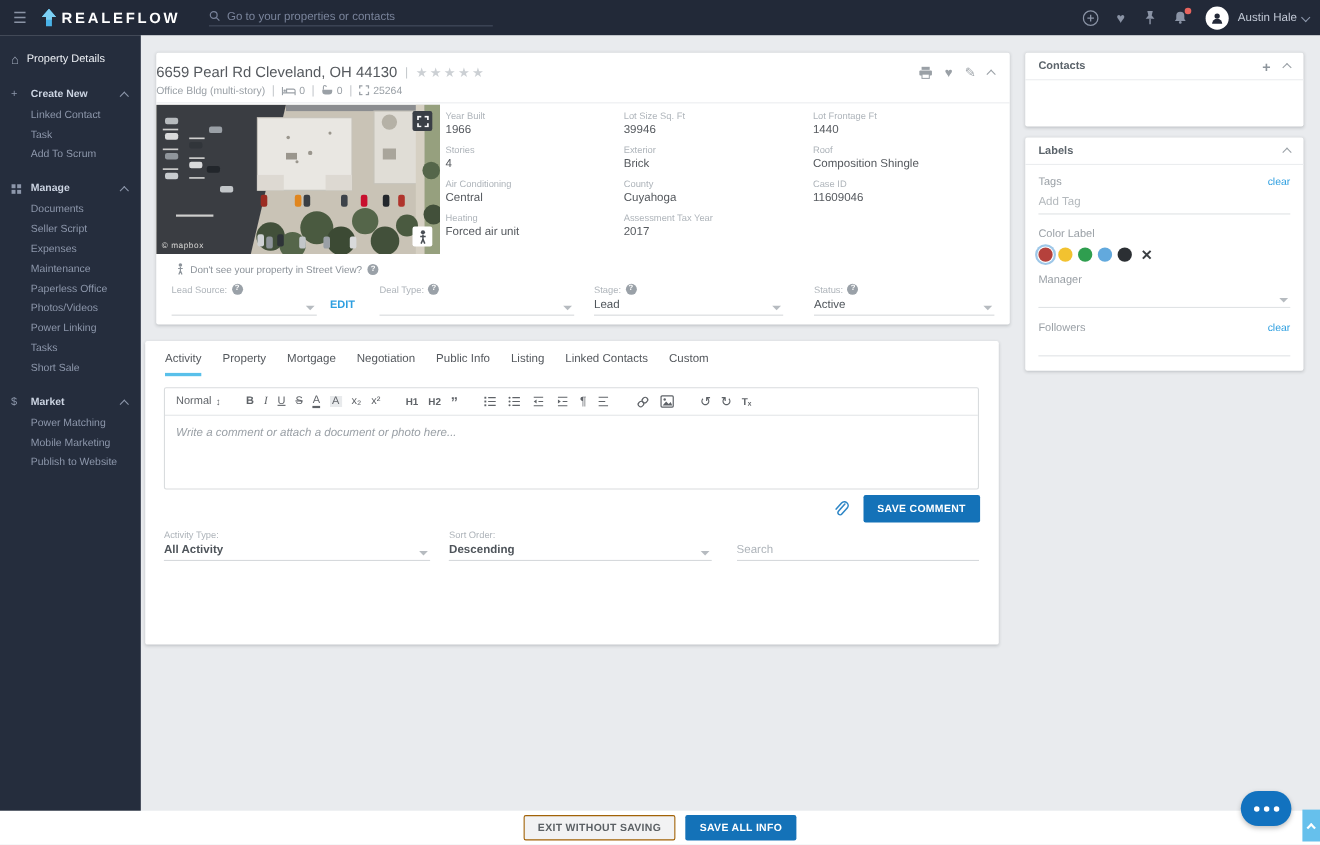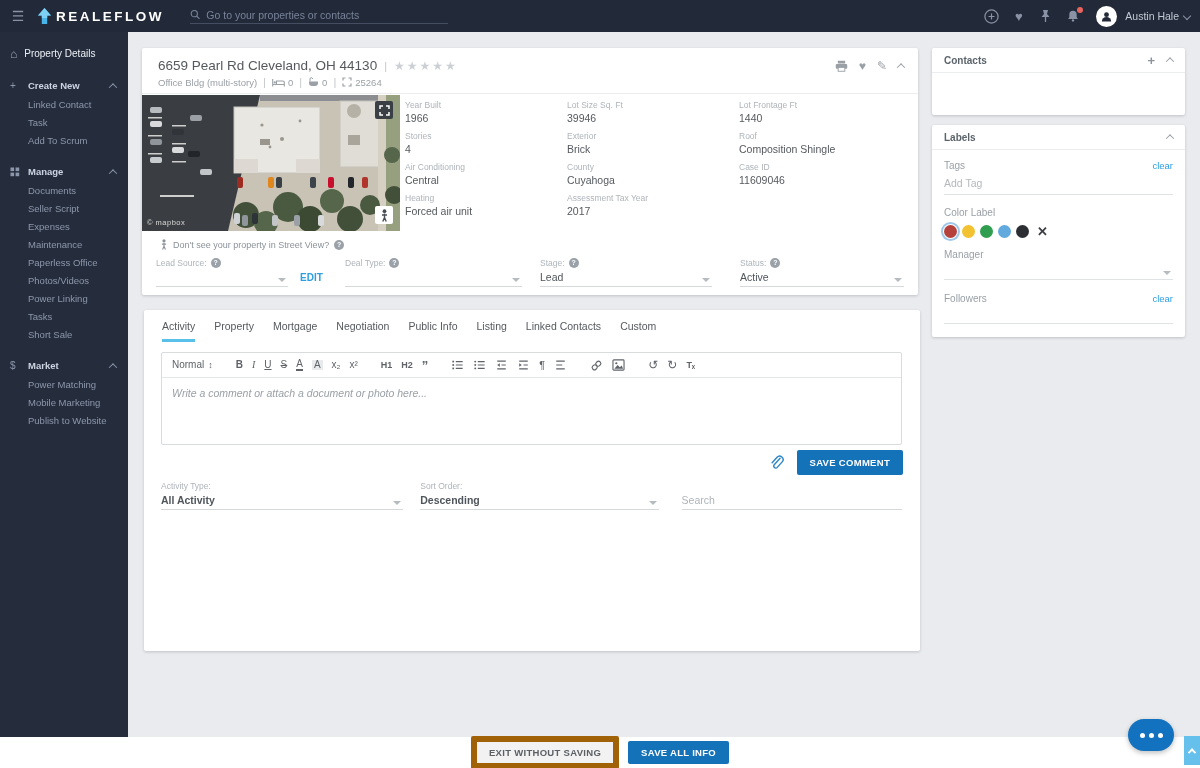--- a/index.html
+++ b/index.html
@@ -32,26 +32,26 @@
   .side-top .s-ico{color:#9aa3b5;font-size:12px;line-height:10px;}
   .side-section{margin-top:13px;}
   .side-head{display:flex;align-items:center;padding:4px 12px 4px 10px;color:#ccd4e2;font-weight:bold;cursor:pointer;}
   .side-head .s-ico{width:18px;color:#8d97ab;font-weight:normal;font-size:10px;}
   .side-head .chev{margin-left:auto;}
   .side-item{padding:3.5px 8px 3.5px 28px;color:#8d97ab;cursor:pointer;white-space:nowrap;}
 
   
   .card{position:absolute;background:#fff;box-shadow:0 1px 3px rgba(30,35,40,.2);border-radius:2px;}
   .prop-card{left:142px;top:48px;width:776px;height:247px;}
-  .act-card{left:144px;top:310px;width:776px;height:341px;}
+  .act-card{left:132px;top:310px;width:776px;height:276px;}
   .contacts-card{left:932px;top:48px;width:253px;height:67px;}
   .labels-card{left:932px;top:125px;width:253px;height:212px;}
 
   
-  .prop-head{padding:10px 14px 0 16px;border-bottom:1px solid #ebedef;height:46px;}
+  .prop-head{padding:10px 14px 0 0;border-bottom:1px solid #ebedef;height:46px;}
   .addr-line{display:flex;align-items:center;gap:7px;}
   .addr{font-size:13.5px;color:#55595e;}
   .sep{color:#c3c7cb;font-size:11px;}
   .stars{color:#ccd0d4;font-size:12px;letter-spacing:2px;cursor:pointer;}
   .head-icons{margin-left:auto;display:flex;align-items:center;gap:11px;color:#9aa0a6;}
   .head-icons .glyph{font-size:12px;cursor:pointer;}
   .sub-line{display:flex;align-items:center;gap:6px;margin-top:3px;font-size:9.5px;color:#9aa0a6;}
   .sub-line .mi{display:flex;align-items:center;gap:3px;}
 
   
@@ -126,21 +126,21 @@
   .tag-input input{border:none;outline:none;border-bottom:1px solid #e0e3e5;width:100%;font-size:10.5px;padding:6px 0 5px;color:#4f555b;background:transparent;font-family:"Liberation Sans",sans-serif;}
   .tag-input input::placeholder{color:#b4b9bd;}
   .dots{display:flex;align-items:center;gap:5px;margin-top:7px;}
   .dot{width:13px;height:13px;border-radius:50%;cursor:pointer;}
   .dot.selected{box-shadow:0 0 0 1px #fff,0 0 0 3px #9ec7e8;}
   .dot-x{font-size:13px;color:#3b3f43;font-weight:bold;margin-left:3px;cursor:pointer;line-height:1;}
   .mgr-line{border-bottom:1px solid #e0e3e5;height:16px;position:relative;margin-top:4px;}
 
   
   .footer{position:absolute;left:0;top:737px;width:1200px;height:31px;background:#fff;display:flex;align-items:center;justify-content:center;gap:9px;z-index:10;}
-  .btn-gray{background:#f2f2f3;border:6px solid #a16207;color:#5b6064;font-size:9.5px;font-weight:bold;padding:5px 12px;border-radius:2px;cursor:pointer;letter-spacing:.3px;font-family:"Liberation Sans",sans-serif;}
+  .btn-gray{background:#f2f2f3;border:1px solid #a16207;color:#5b6064;font-size:9.5px;font-weight:bold;padding:5px 12px;border-radius:2px;cursor:pointer;letter-spacing:.3px;font-family:"Liberation Sans",sans-serif;}
   .footer .btn-blue{padding:6px 13px;}
 
   
   .chat-widget{position:absolute;left:1128px;top:719px;width:46px;height:32px;background:#1272bf;border-radius:16px;display:flex;align-items:center;justify-content:center;gap:4px;cursor:pointer;z-index:40;box-shadow:0 2px 5px rgba(0,0,0,.25);}
   .chat-widget i{width:5px;height:5px;background:#fff;border-radius:50%;}
   .scroll-top{position:absolute;left:1184px;top:736px;width:16px;height:29px;background:#66c0ec;display:flex;align-items:center;justify-content:center;cursor:pointer;z-index:41;}
   .scroll-top .chev{border-color:#fff;border-width:2px;}
 </style>
 </head>
 <body>

